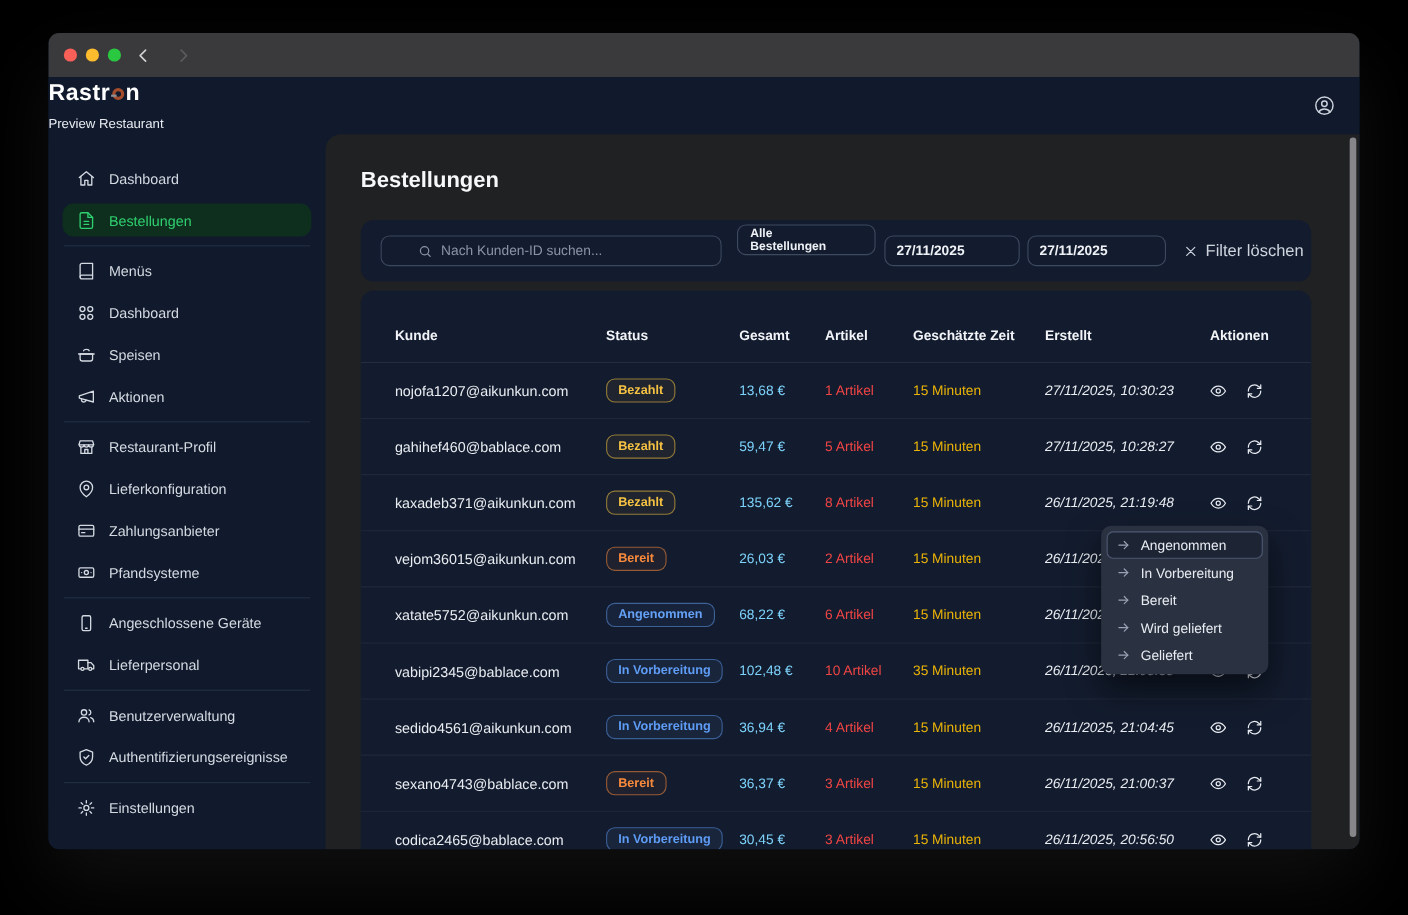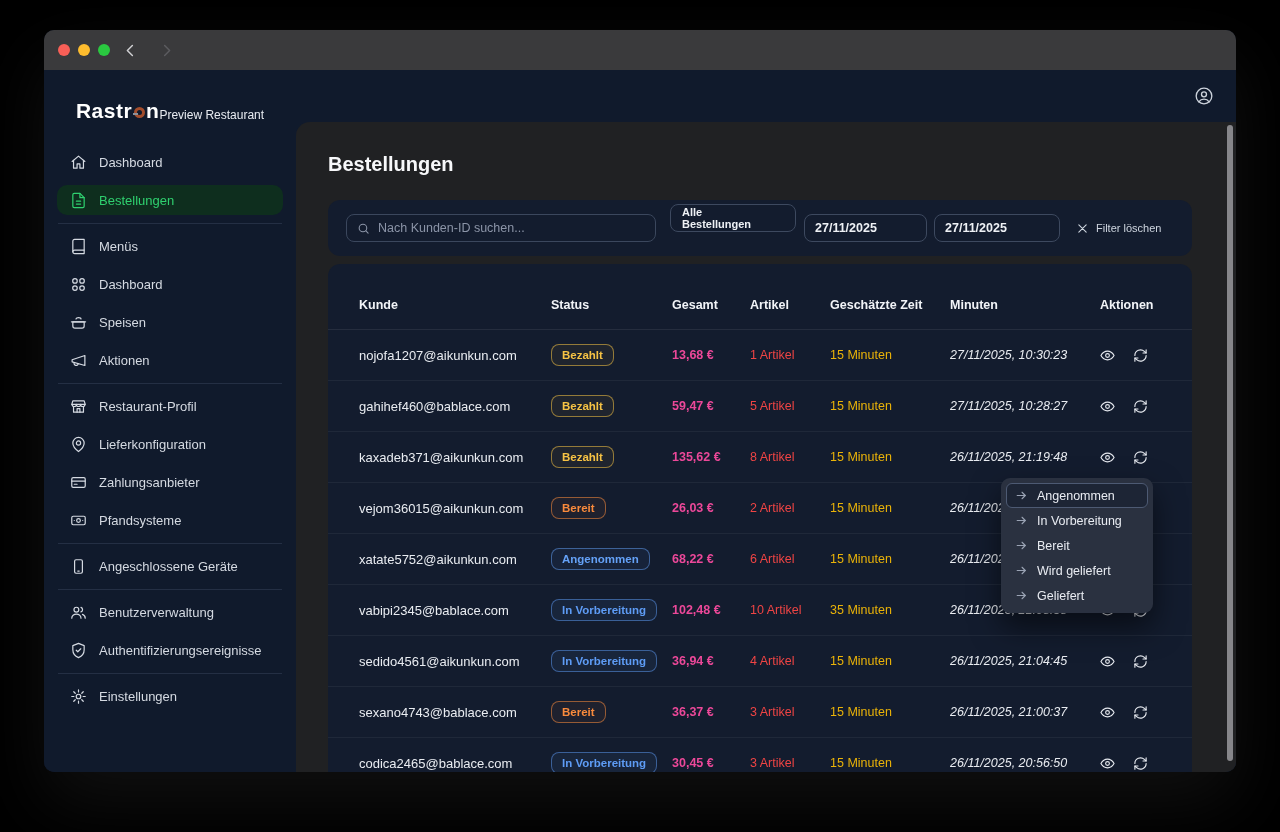--- a/index.html
+++ b/index.html
@@ -12,21 +12,21 @@
   .dot { width:12px; height:12px; border-radius:50%; display:inline-block; }
   .dot.r{ background:#f85f57; } .dot.y{ background:#fdbc2e; } .dot.g{ background:#2ac840; }
   .nav-chevrons { position:absolute; left:74px; top:8px; display:flex; gap:12px; align-items:center; }
   .chev { width:24px; height:24px; display:flex; align-items:center; justify-content:center; }
   .chev svg { width:15px; height:15px; }
   .chev.back { color:#cfcfd2; } .chev.fwd { color:#5b5b5f; }
 
   
   .app { position:absolute; left:0; top:40px; right:0; bottom:0; background:#101a2c; }
   .app-header { position:absolute; left:0; top:0; right:0; height:52px; }
-  .brand { position:absolute; left:0; top:0; width:252px; height:52px; display:flex; flex-direction:row; align-items:flex-end; justify-content:center; }
+  .brand { position:absolute; left:0; top:0; width:252px; height:52px; display:flex; flex-direction:column; align-items:flex-start; justify-content:center; }
   .brand-name { color:#fff; font-weight:700; font-size:21px; letter-spacing:.5px; line-height:22px; display:flex; align-items:center; }
   .logo-o { display:inline-block; width:11px; height:11px; border:3px solid #a34d2c; border-radius:50%; margin:2px 1px 0 2px; position:relative; }
   .logo-o::after { content:""; position:absolute; left:-4px; top:3px; width:5px; height:2px; background:#8d9099; }
   .brand-sub { color:#e8ebf1; font-size:12px; margin-top:9px; }
   .user-btn { position:absolute; right:22px; top:16px; width:20px; height:20px; color:#ccd2db; }
   .user-btn svg { width:20px; height:20px; }
 
   
   .sidebar { position:absolute; left:0; top:52px; width:252px; bottom:0; padding-top:25px; }
   .side-item { display:flex; align-items:center; gap:12px; height:30px; margin:0 13px 8px 13px; padding:0 0 0 13px; border-radius:10px; color:#d5dae2; cursor:default; white-space:nowrap; }
@@ -34,41 +34,41 @@
   .side-item .icn svg { width:17px; height:17px; }
   .side-item .lbl { font-size:13px; }
   .side-item.active { background:#0e2e1e; color:#2fd06f; }
   .side-divider { height:1px; background:#242f44; margin:7px 14px; }
 
   
   .main { position:absolute; left:252px; top:52px; right:0; bottom:0; background:#202123; border-top-left-radius:14px; overflow:hidden; }
   .page-title { position:absolute; left:32px; top:31px; font-size:20px; font-weight:700; color:#f7f8fa; }
 
   .filter-card { position:absolute; left:32px; top:78px; width:864px; height:56px; background:#131c2e; border-radius:12px; }
-  .search-box { position:absolute; left:18px; top:14px; width:310px; height:28px; border:1px solid #3b475d; border-radius:8px; display:flex; align-items:center; }
+  .search-box { position:absolute; left:18px; top:14px; width:310px; height:28px; border:1px solid #3b475d; border-radius:8px; display:flex; align-items:center;padding-left:23px; }
   .search-box svg { width:13px; height:13px; color:#8b94a7; margin:0 8px 0 10px; flex:0 0 13px; }
   .search-box input { flex:1; background:transparent; border:none; outline:none; color:#eef1f5; font-size:12.5px; font-family:inherit; }
   .search-box input::placeholder { color:#8b94a7; }
   .select-box { position:absolute; left:342px; top:4px; width:126px; height:28px; border:1px solid #3d495f; border-radius:8px; display:flex; align-items:center; justify-content:space-between; padding:0 9px 0 11px; color:#eef1f5; font-size:11px; font-weight:700;gap:44px; }
   .select-box svg { width:11px; height:11px; color:#96a0b2; }
   .date-box { position:absolute; top:14px; height:28px; border:1px solid #3d495f; border-radius:8px; display:flex; align-items:center; padding:0 10px; }
   .date-box input { width:100%; background:transparent; border:none; outline:none; color:#eef1f5; font-size:12.5px; font-weight:700; font-family:inherit; }
   .date-from { left:476px; width:123px; }
   .date-to { left:606px; width:126px; }
-  .clear-btn { position:absolute; left:749px; top:14px; height:28px; display:flex; align-items:center; gap:8px; color:#ced5df; font-size:11px; }
+  .clear-btn { position:absolute; left:749px; top:14px; height:28px; display:flex; align-items:center; gap:8px; color:#ced5df; font-size:15px; }
   .clear-btn svg { width:11px; height:11px; }
 
   
   .table-card { position:absolute; left:32px; top:142px; width:864px; height:620px; background:#131c2e; border-radius:12px; padding-top:16px; }
   .trow { display:grid; grid-template-columns:192px 121px 78px 80px 120px 150px auto; align-items:center; padding:0 31px; }
   .thead { height:50px; border-bottom:1px solid rgba(255,255,255,.08); }
   .thead .th { font-size:12.5px; font-weight:700; color:#f2f4f8; }
   .tbody .trow { height:51px; border-bottom:1px solid rgba(255,255,255,.055); }
   .cell-customer { font-size:13px; color:#e9ecf1; }
-  .cell-total { font-size:12.5px; font-weight:700; color:#ec4899; }
+  .cell-total { font-size:12.5px; font-weight:400; color:#7dd3fc; }
   .cell-items { font-size:12.5px; color:#ef4444; }
   .cell-time { font-size:12.5px; color:#eab308; }
   .cell-created { font-size:12.5px; color:#e9ecf1; white-space:nowrap; overflow:hidden;font-style:italic; }
   .badge { display:inline-block; font-size:11.5px; font-weight:700; padding:4px 10px; border-radius:8px; border:1px solid transparent; line-height:1.1; }
   .badge.v-paid { color:#f6c244; border-color:rgba(246,194,68,.55); background:rgba(246,194,68,.05); }
   .badge.v-ready { color:#f98a3c; border-color:rgba(249,138,60,.55); background:rgba(249,138,60,.05); }
   .badge.v-accepted { color:#64a1f7; border-color:rgba(100,161,247,.5); background:rgba(100,161,247,.06); }
   .badge.v-preparing { color:#5e9cf5; border-color:rgba(94,156,245,.5); background:rgba(94,156,245,.07); }
   .cell-actions { display:flex; align-items:center; gap:18px; }
   .act-btn { width:15px; height:15px; color:#e7eaf0; display:flex; align-items:center; justify-content:center; background:none; border:none; }
@@ -245,20 +245,31 @@
         <div class="side-item">
           <span class="icn">
             <svg viewBox="0 0 24 24" fill="none" stroke="currentColor" stroke-width="1.7" stroke-linecap="round">
               <rect x="6.5" y="2.5" width="11" height="19" rx="2"></rect>
               <path d="M11 18.5h2"></path>
             </svg>
           </span>
           <span class="lbl">Angeschlossene Geräte</span>
         </div>
 
+        <div class="side-item">
+          <span class="icn">
+            <svg viewBox="0 0 24 24" fill="none" stroke="currentColor" stroke-width="1.7" stroke-linecap="round" stroke-linejoin="round">
+              <path d="M9.5 17H14V6H2v11h2.5"></path>
+              <path d="M14 9h4l3.5 4v4h-2.2"></path>
+              <circle cx="7" cy="17" r="2"></circle>
+              <circle cx="17" cy="17" r="2"></circle>
+            </svg>
+          </span>
+          <span class="lbl">Lieferpersonal</span>
+        </div>
 
         <div class="side-divider"></div>
 
         <div class="side-item">
           <span class="icn">
             <svg viewBox="0 0 24 24" fill="none" stroke="currentColor" stroke-width="1.7" stroke-linecap="round" stroke-linejoin="round">
               <circle cx="9" cy="8" r="3.4"></circle>
               <path d="M2.5 20c0-3.4 2.9-5.8 6.5-5.8s6.5 2.4 6.5 5.8"></path>
               <path d="M15.5 4.8a3.4 3.4 0 0 1 0 6.4"></path>
               <path d="M17.6 14.6c2.4.8 3.9 2.8 3.9 5.4"></path>
@@ -327,21 +338,21 @@
             <div class="th">Kunde</div>
 
             <div class="th">Status</div>
 
             <div class="th">Gesamt</div>
 
             <div class="th">Artikel</div>
 
             <div class="th">Geschätzte Zeit</div>
 
-            <div class="th">Minuten</div>
+            <div class="th">Erstellt</div>
 
             <div class="th">Aktionen</div>
           </div>
         <div class="tbody">
 
             <div class="trow">
               <div class="cell-customer">nojofa1207@aikunkun.com</div>
               <div><span class="badge v-paid">Bezahlt</span></div>
               <div class="cell-total">13,68 €</div>
               <div class="cell-items">1 Artikel</div>

